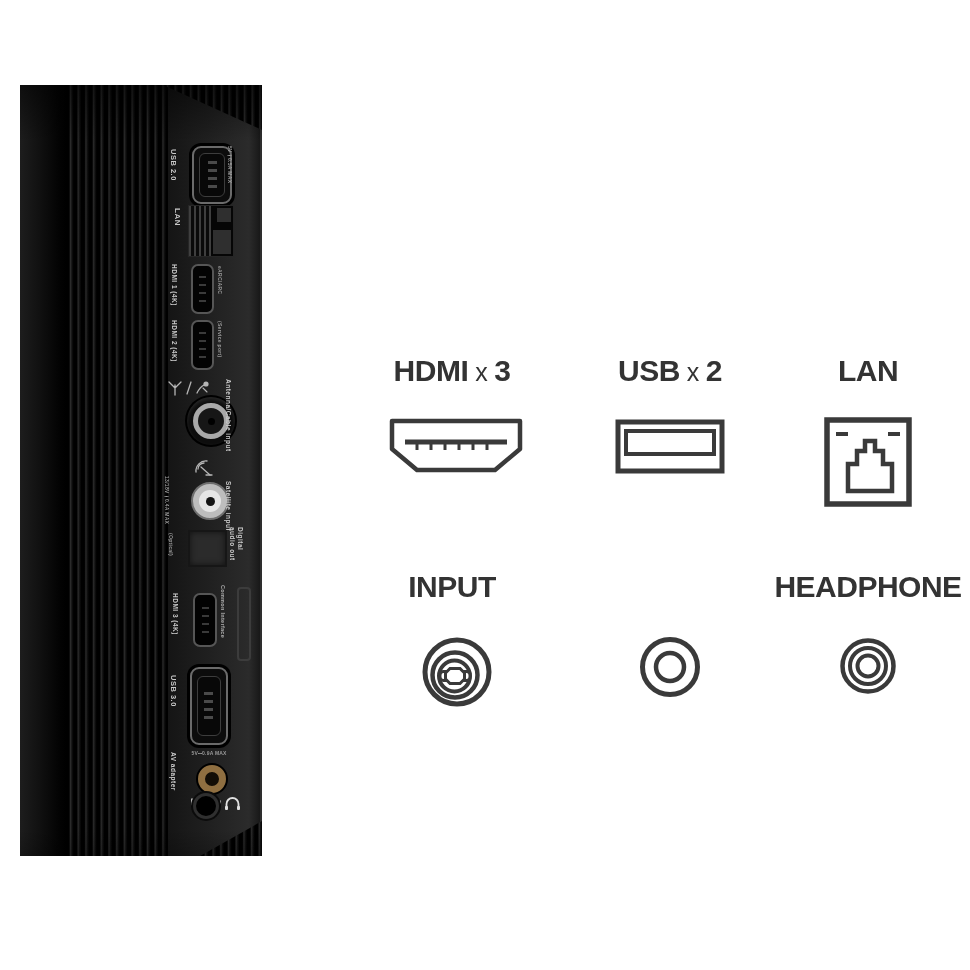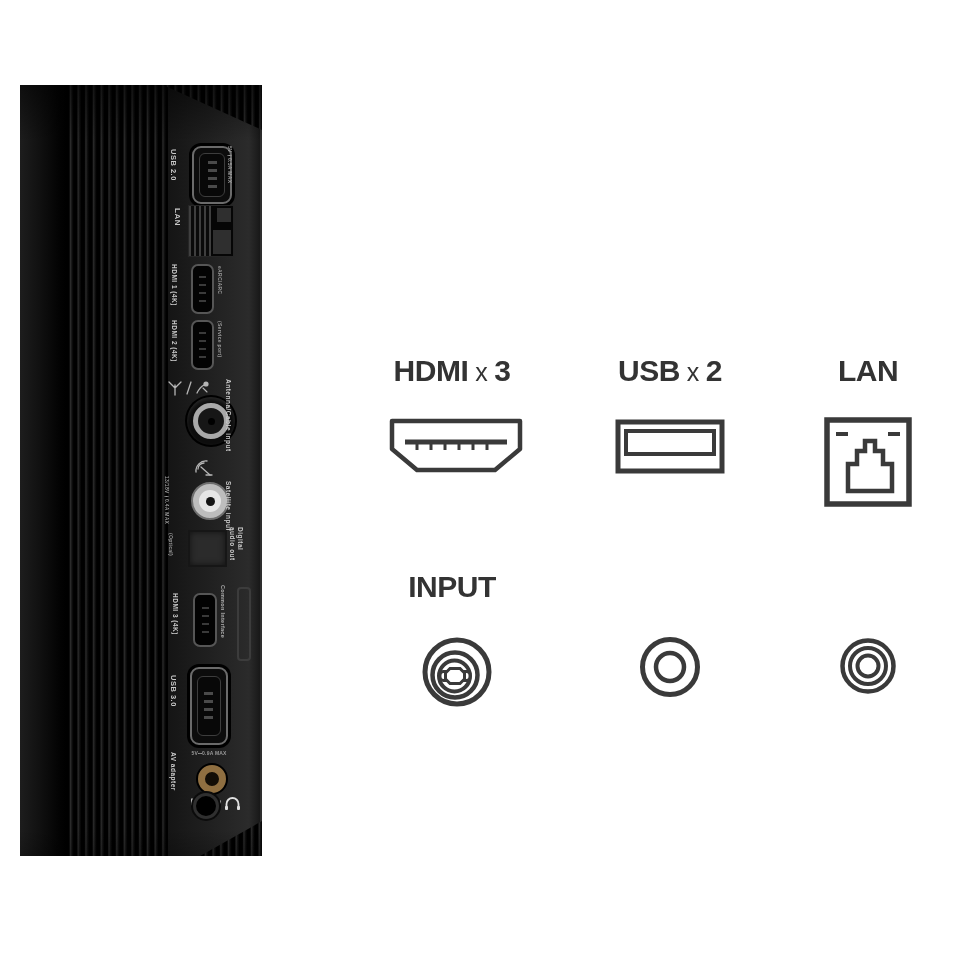--- a/index.html
+++ b/index.html
@@ -247,20 +247,23 @@
     </g>
   </svg>
 
   <svg class="legend-icon" style="left:639px;top:636px;" width="62" height="62" viewBox="0 0 62 62">
     <g fill="none" stroke="#3a3a3a">
       <circle cx="31" cy="31" r="27.5" stroke-width="5"></circle>
       <circle cx="31" cy="31" r="14" stroke-width="4.5"></circle>
     </g>
   </svg>
 
+  <div class="cell-label" style="left:868px;top:572px;">
+    <span class="ttl">HEADPHONE</span>
+  </div>
   <svg class="legend-icon" style="left:839px;top:637px;" width="58" height="58" viewBox="0 0 58 58">
     <g fill="none" stroke="#3a3a3a">
       <circle cx="29" cy="29" r="25.5" stroke-width="4.5"></circle>
       <circle cx="29" cy="29" r="18" stroke-width="4"></circle>
       <circle cx="29" cy="29" r="10.5" stroke-width="4"></circle>
     </g>
   </svg>
 
 </div>
 

